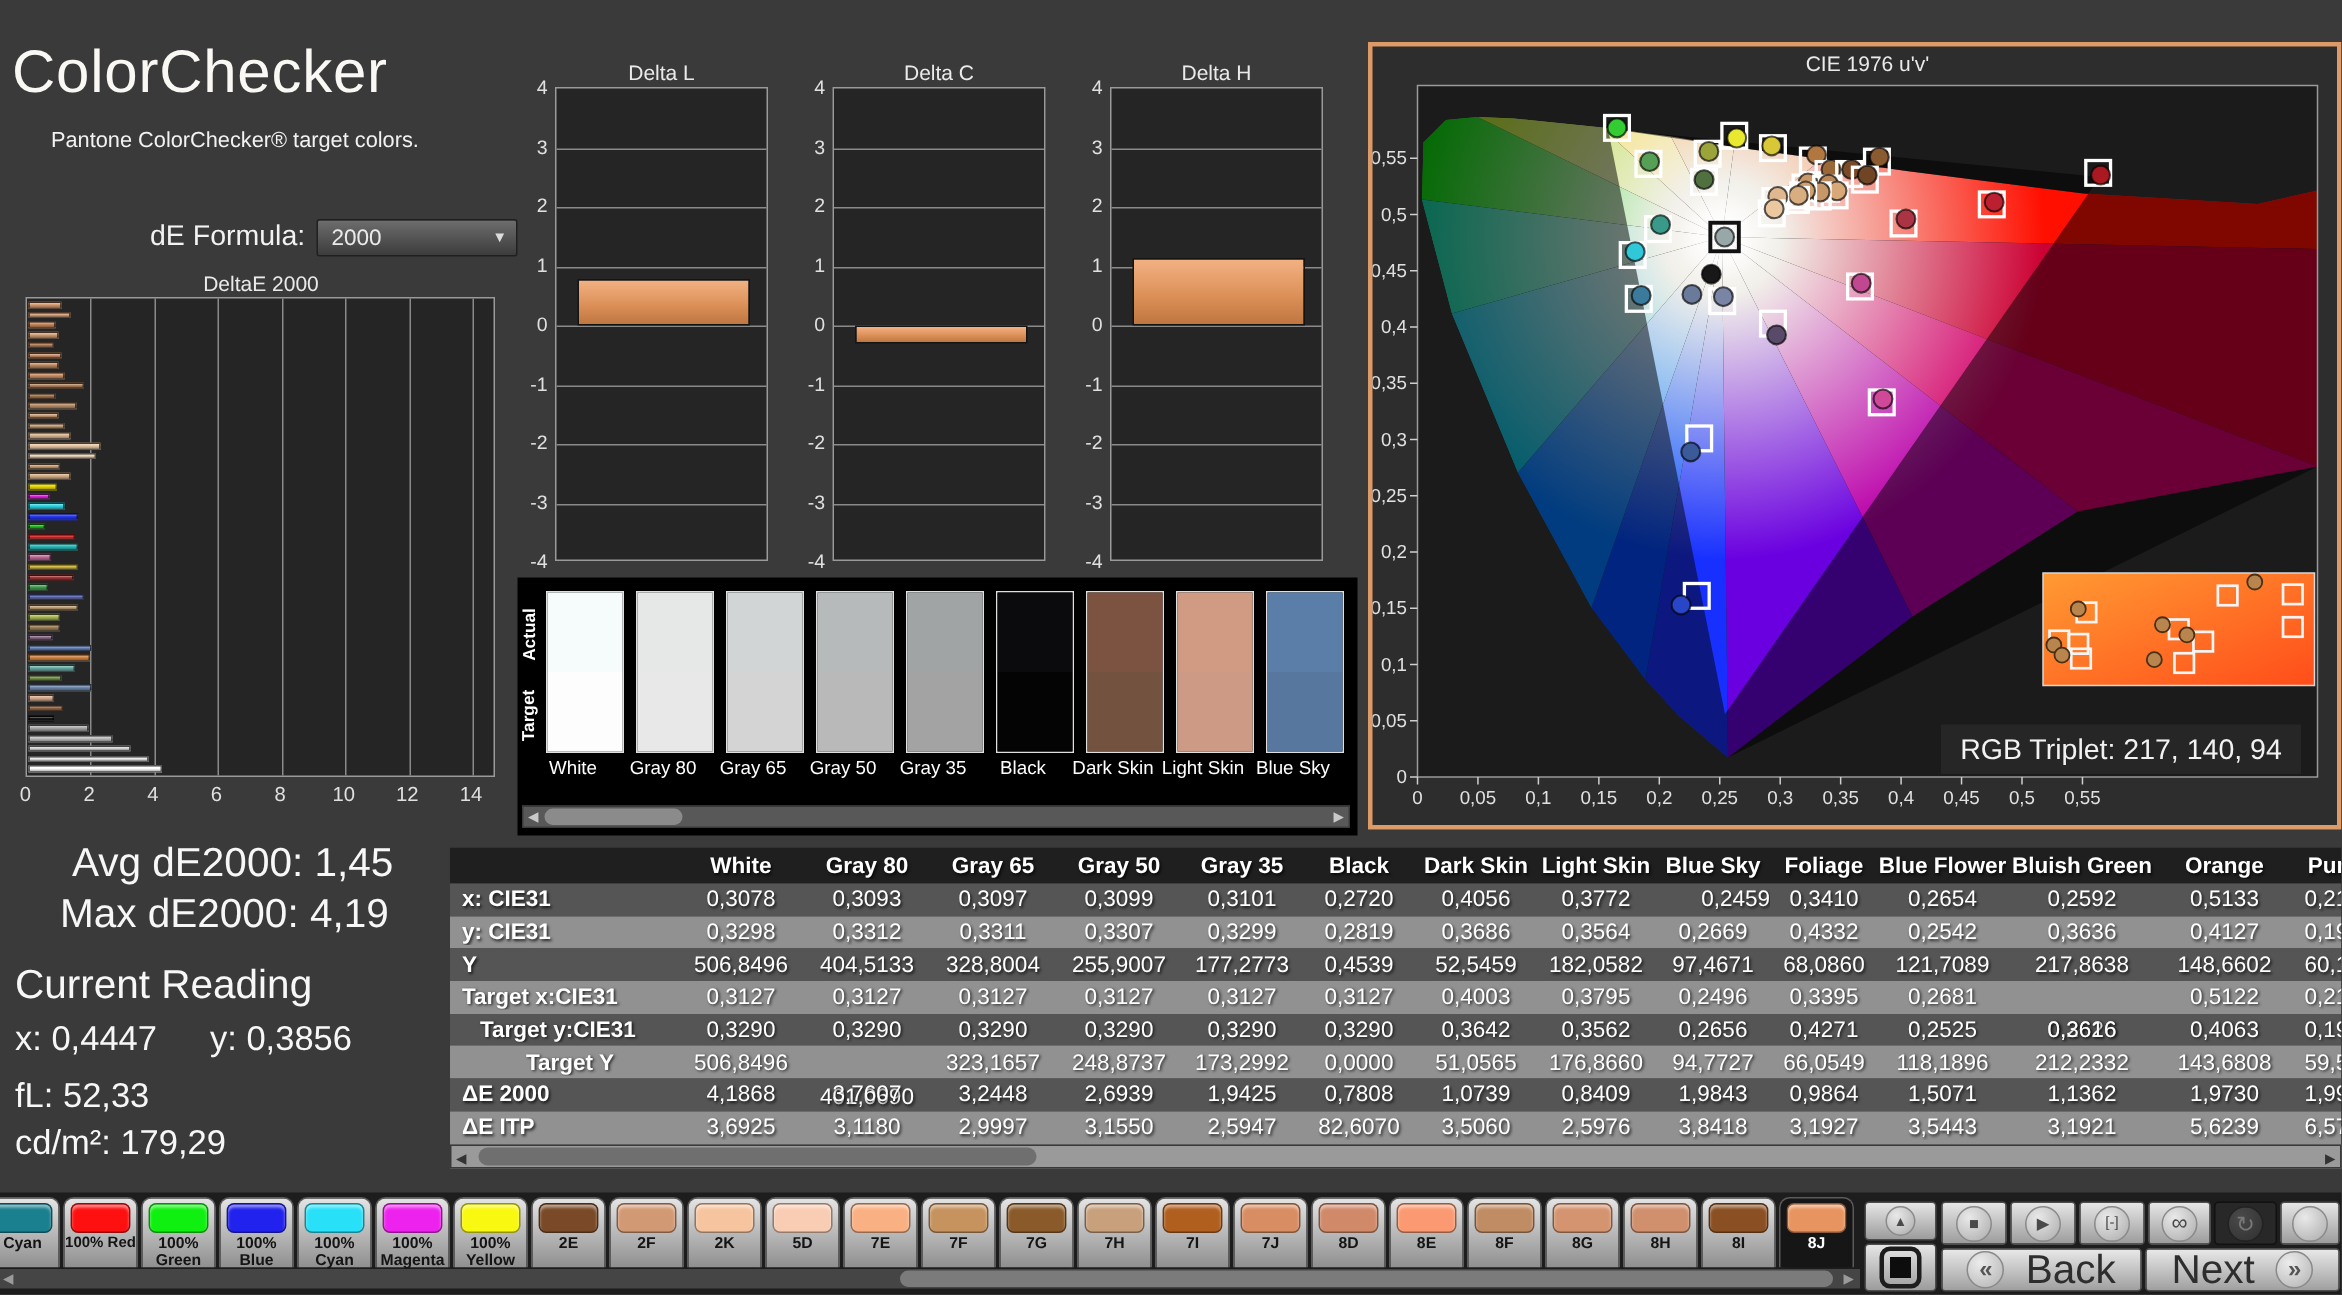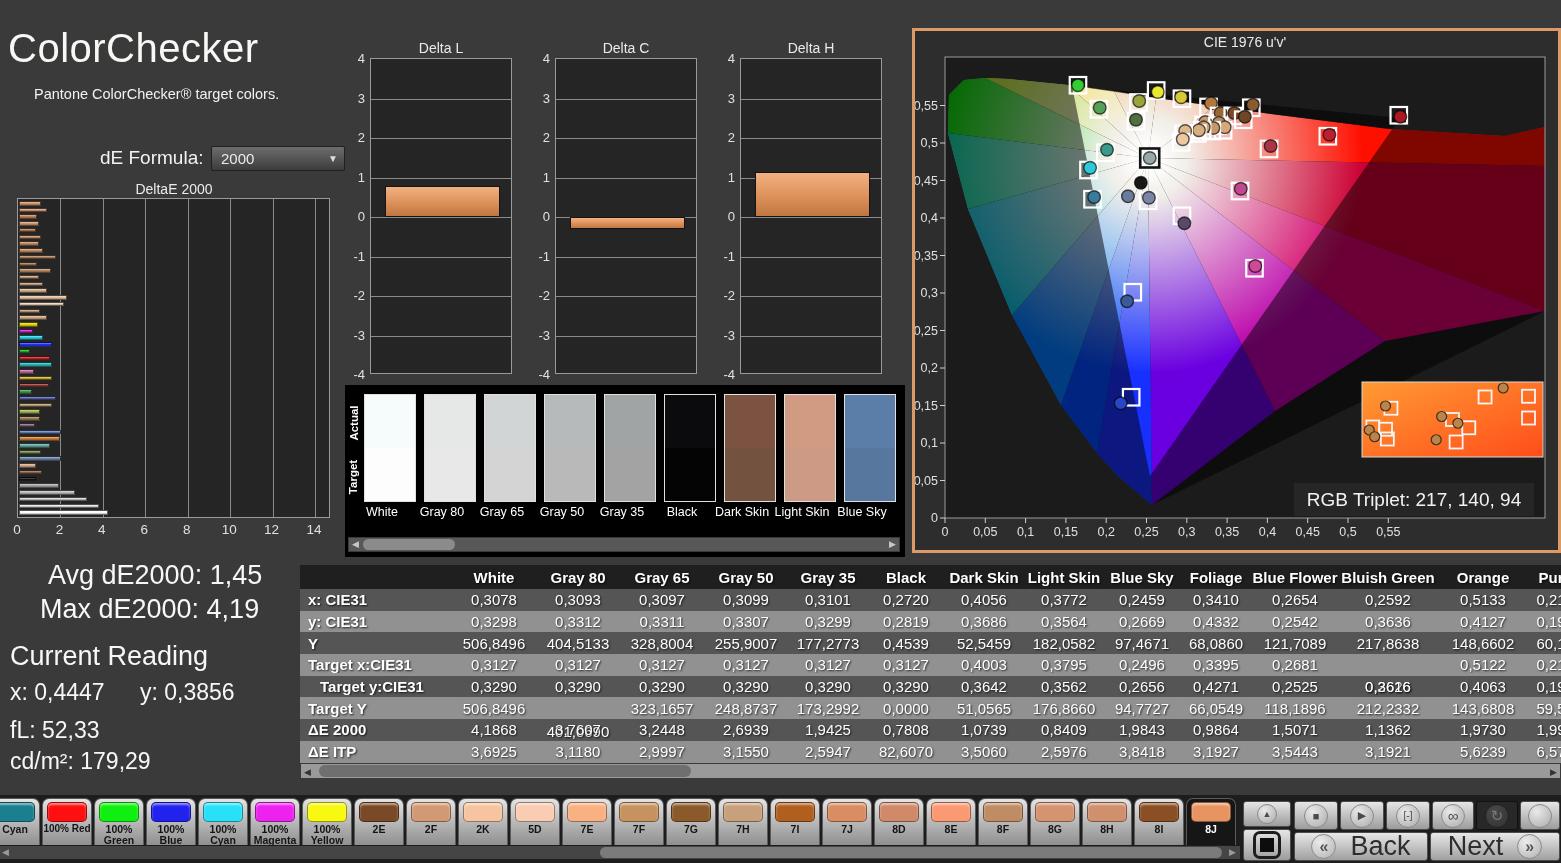--- a/index.html
+++ b/index.html
@@ -499,21 +499,21 @@
     <div class="t-row dark">
       <div class="t-cell t-label" style="width: 152px;">x: CIE31</div>
       <div class="t-cell" style="width: 84px;">0,3078</div>
       <div class="t-cell" style="width: 84px;">0,3093</div>
       <div class="t-cell" style="width: 84px;">0,3097</div>
       <div class="t-cell" style="width: 84px;">0,3099</div>
       <div class="t-cell" style="width: 80px;">0,3101</div>
       <div class="t-cell" style="width: 76px;">0,2720</div>
       <div class="t-cell" style="width: 80px;">0,4056</div>
       <div class="t-cell" style="width: 80px;">0,3772</div>
-      <div class="t-cell" style="width: 76px;">0,2459</div>
+      <div class="t-cell" style="width: 76px; text-align: right;">0,2459</div>
       <div class="t-cell" style="width: 72px;">0,3410</div>
       <div class="t-cell" style="width: 86px;">0,2654</div>
       <div class="t-cell" style="width: 100px;">0,2592</div>
       <div class="t-cell" style="width: 90px;">0,5133</div>
       <div class="t-cell" style="width: 46px;">0,21</div>
     </div>
     <div class="t-row light">
       <div class="t-cell t-label" style="width: 152px;">y: CIE31</div>
       <div class="t-cell" style="width: 84px;">0,3298</div>
       <div class="t-cell" style="width: 84px;">0,3312</div>
@@ -575,21 +575,21 @@
       <div class="t-cell" style="width: 80px;">0,3642</div>
       <div class="t-cell" style="width: 80px;">0,3562</div>
       <div class="t-cell" style="width: 76px;">0,2656</div>
       <div class="t-cell" style="width: 72px;">0,4271</div>
       <div class="t-cell" style="width: 86px;">0,2525</div>
       <div class="t-cell" style="width: 100px;">0,3616</div>
       <div class="t-cell" style="width: 90px;">0,4063</div>
       <div class="t-cell" style="width: 46px;">0,19</div>
     </div>
     <div class="t-row light">
-      <div class="t-cell t-label" style="width: 152px;">Target Y</div>
+      <div class="t-cell t-label" style="width: 152px; text-align: center;">Target Y</div>
       <div class="t-cell" style="width: 84px;">506,8496</div>
       <div class="t-cell" style="width: 84px; margin-top: 46px;">401,0690</div>
       <div class="t-cell" style="width: 84px;">323,1657</div>
       <div class="t-cell" style="width: 84px;">248,8737</div>
       <div class="t-cell" style="width: 80px;">173,2992</div>
       <div class="t-cell" style="width: 76px;">0,0000</div>
       <div class="t-cell" style="width: 80px;">51,0565</div>
       <div class="t-cell" style="width: 80px;">176,8660</div>
       <div class="t-cell" style="width: 76px;">94,7727</div>
       <div class="t-cell" style="width: 72px;">66,0549</div>

